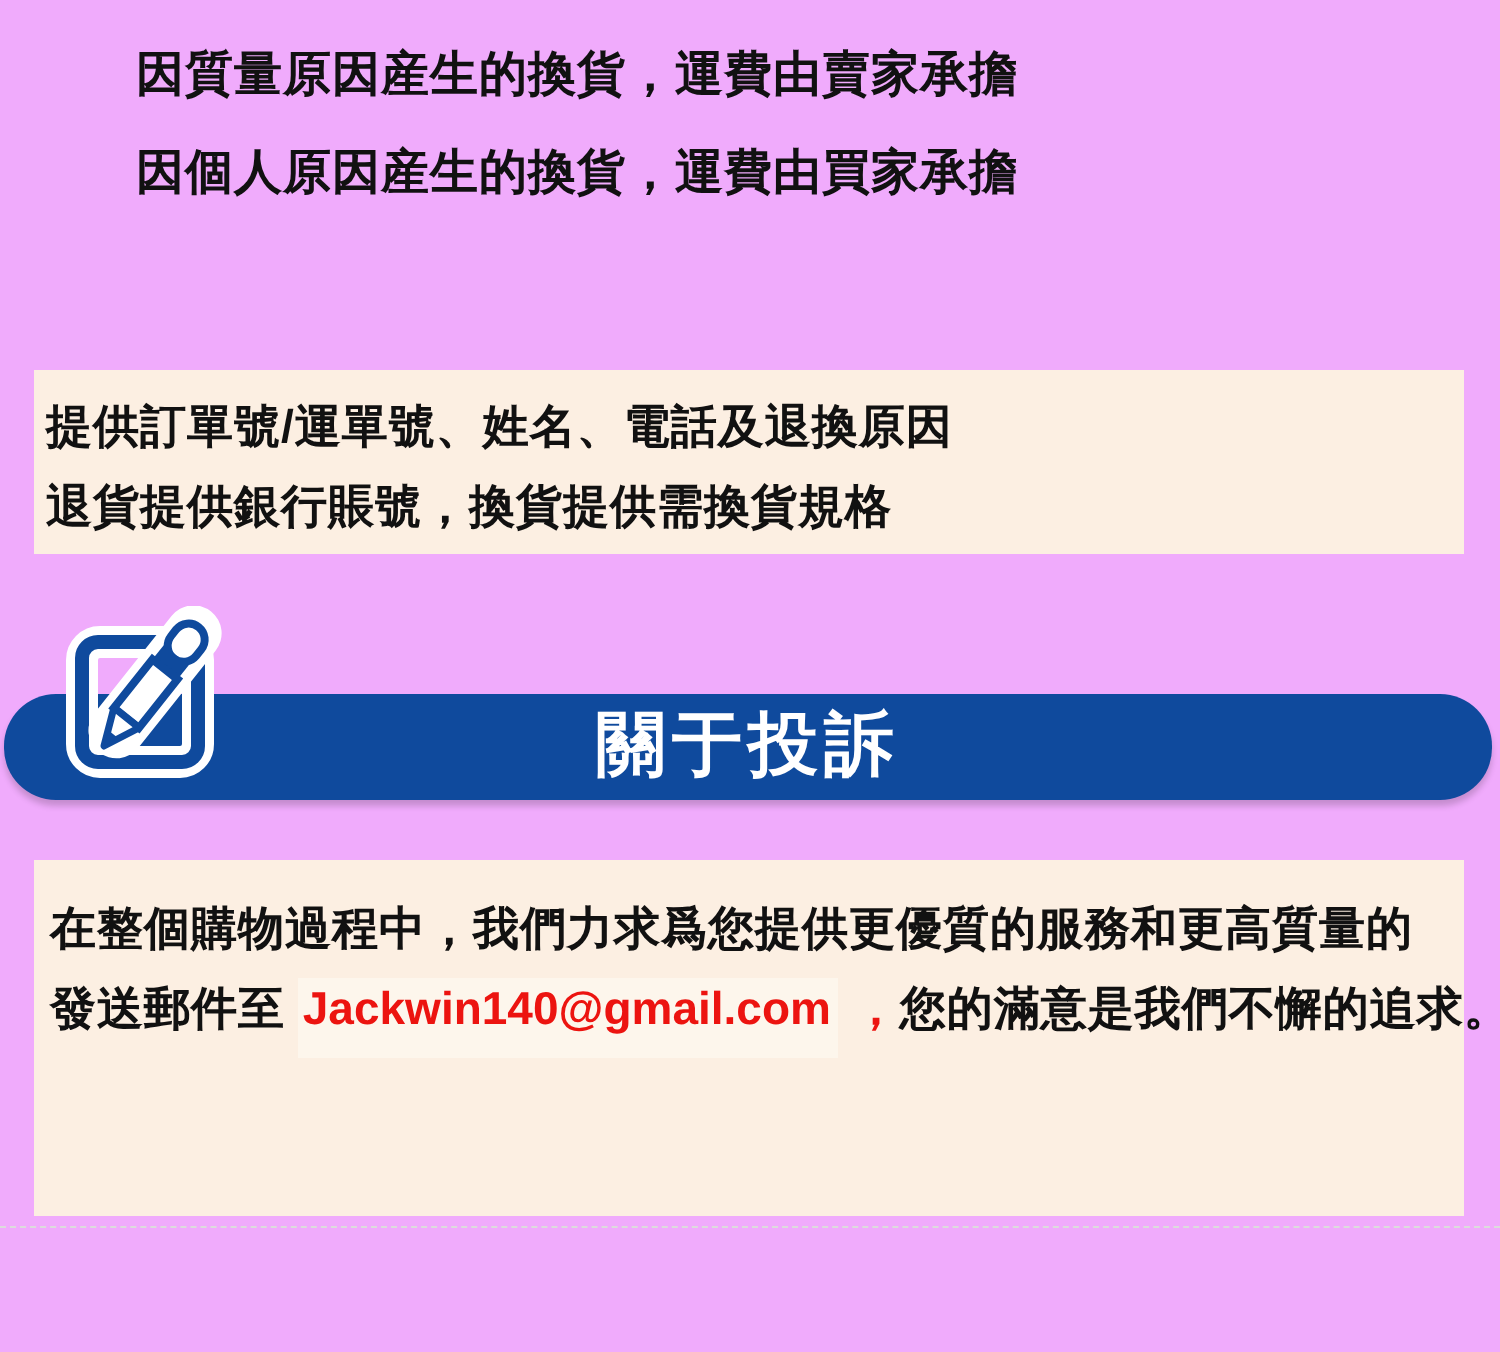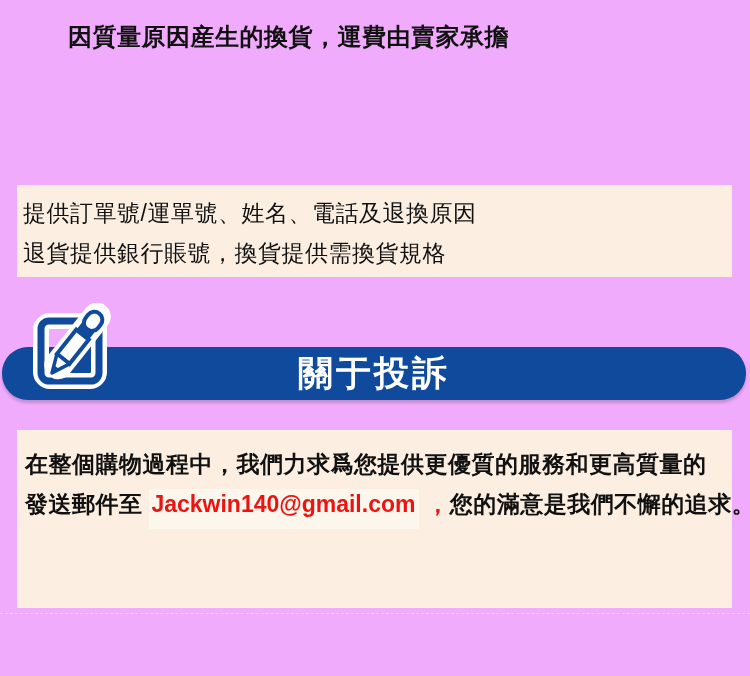--- a/index.html
+++ b/index.html
@@ -22,21 +22,21 @@
     position:absolute;left:24px;top:136px;
     font-size:32px;font-weight:700;color:#1a4f9f;
     letter-spacing:0.5px;white-space:nowrap;
   }
   .note-box{
     position:absolute;left:17px;top:185px;width:715px;height:92px;
     background:#fcefe2;box-sizing:border-box;
     padding:8px 6px 0 6px;
   }
   .note-line{
-    font-size:23px;font-weight:400;color:#111;
+    font-size:23px;font-weight:700;color:#111;
     line-height:40px;white-space:nowrap;letter-spacing:0.5px;
   }
   .banner{
     position:absolute;left:2px;top:347px;width:744px;height:53px;
     background:#0f4a9d;border-radius:26px;
     box-shadow:0 3px 3px rgba(0,0,0,0.18);
   }
   .banner-title{
     position:absolute;left:0;top:0;width:100%;height:40px;
     line-height:52px;text-align:center;
@@ -69,20 +69,21 @@
     position:absolute;left:0;top:613px;width:750px;height:0;
     border-top:1px dashed #dcdcdc;
   }
 </style>
 </head>
 <body>
 
 <div class="page">
 
   <div class="policy-line l1">因質量原因産生的換貨，運費由賣家承擔</div>
+  <div class="policy-line l2">因個人原因産生的換貨，運費由買家承擔</div>
 
 
   <div class="note-box">
     <div class="note-line">提供訂單號/運單號、姓名、電話及退換原因</div>
     <div class="note-line">退貨提供銀行賬號，換貨提供需換貨規格</div>
   </div>
 
   <div class="banner">
     <div class="banner-title">關于投訴</div>
   </div>

